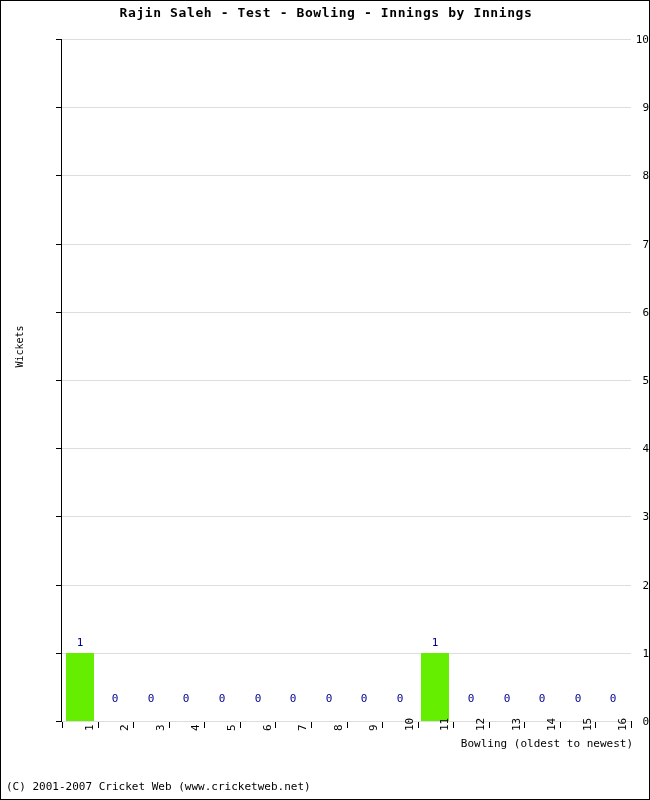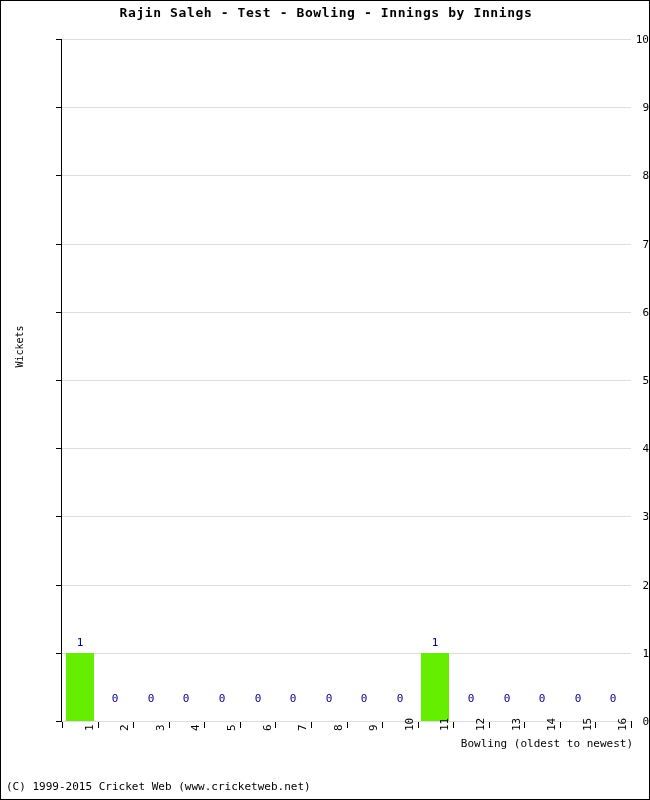--- a/index.html
+++ b/index.html
@@ -245,15 +245,15 @@
       <div class="x-tick-label" style="left: 545px;">14</div>
       <div class="x-tick-mark" style="left: 594px;"></div>
       <div class="x-tick-label" style="left: 581px;">15</div>
       <div class="x-tick-label" style="left: 616px;">16</div>
       <div class="x-tick-mark" style="left: 61px;"></div>
       <div class="x-tick-mark" style="left: 630px;"></div>
     </div>
 
   <div id="x-axis-title">Bowling (oldest to newest)</div>
 
-  <div id="footer-credit">(C) 1999-2015 Cricket Web (www.cricketweb.net)</div>
+  <div id="footer-credit">(C) 2001-2007 Cricket Web (www.cricketweb.net)</div>
 
 </div>
 
 </body></html>

